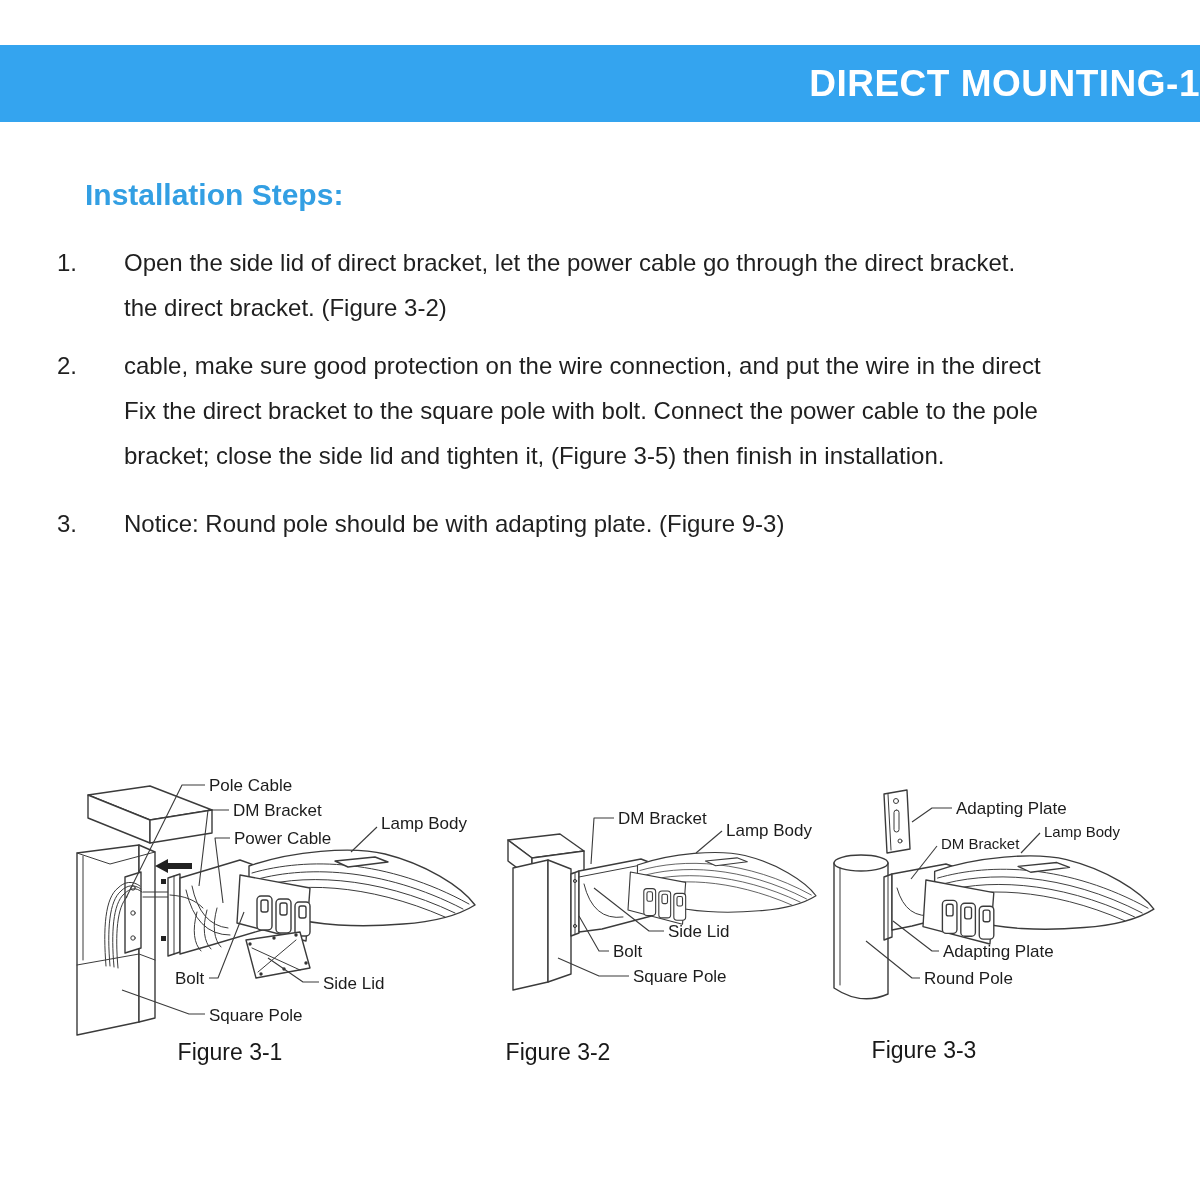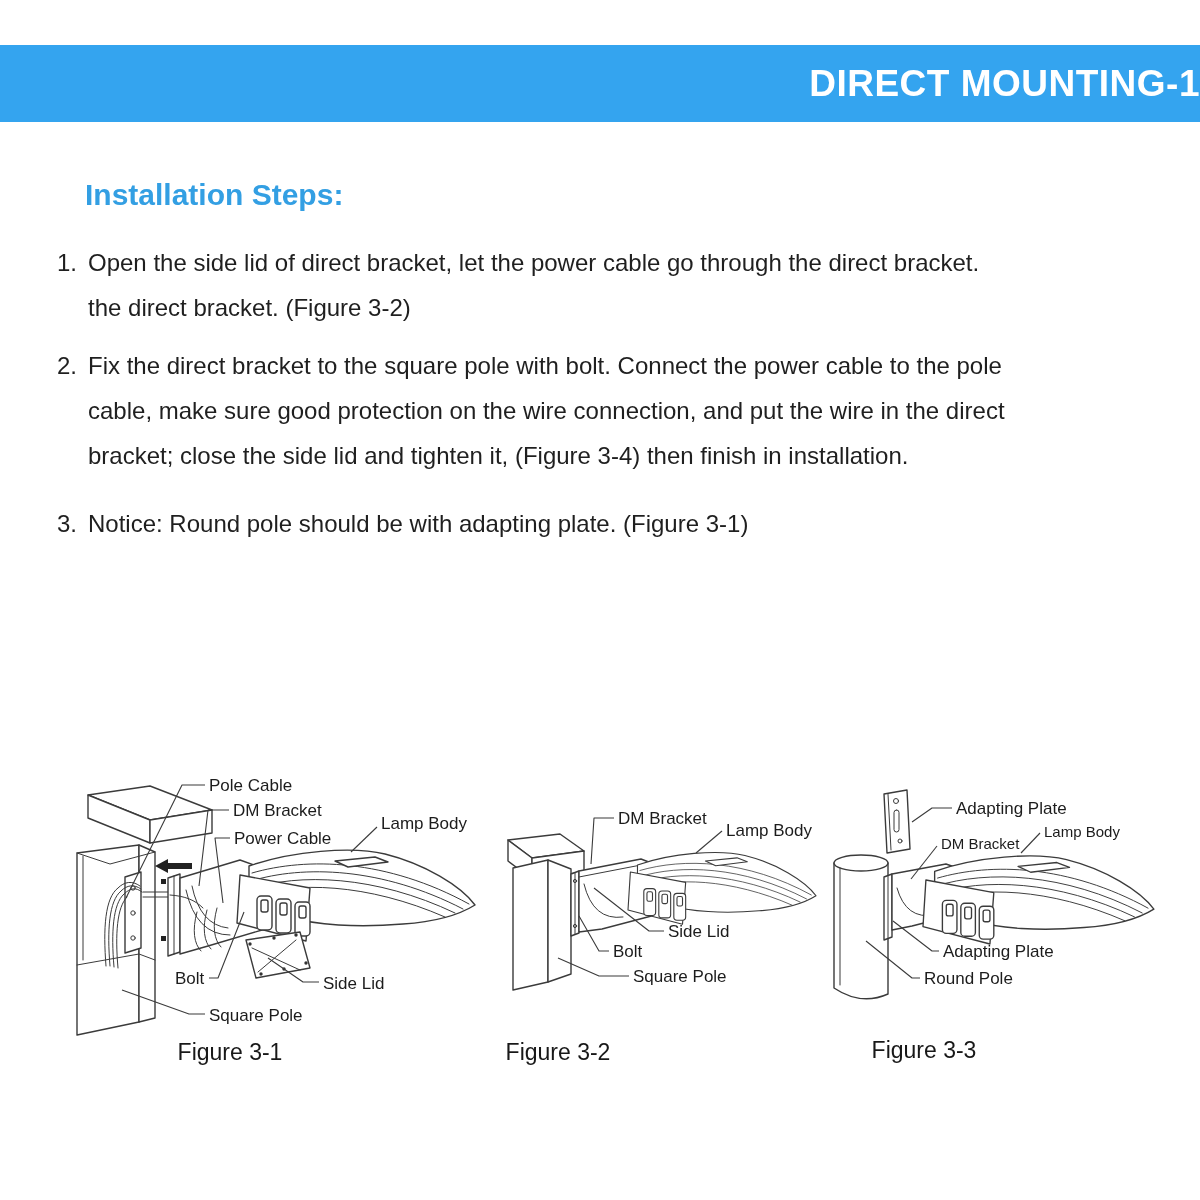--- a/index.html
+++ b/index.html
@@ -9,21 +9,21 @@
        background:#34a4ef;display:flex;align-items:center;justify-content:flex-end;}
   .header-bar h1{margin:0;font-size:37px;font-weight:bold;color:#ffffff;letter-spacing:.5px;}
   .section-heading{position:absolute;left:57px;top:178px;font-size:30px;font-weight:bold;
        color:#339fe3;margin-left:28px;}
   .steps{position:absolute;left:57px;top:240px;width:1095px;font-size:24px;line-height:45px;}
   .step{display:flex;}
   .step-a{margin-top:0;}
   .step-b{margin-top:13px;}
   .step-c{margin-top:23px;}
   .step-num{width:31px;flex:0 0 31px;}
-  .step-lines{flex:1;}
+  .step-lines{flex:1;margin-left:36px;}
   .diagram-layer{position:absolute;left:0;top:0;width:1200px;height:1200px;}
   svg text{font-family:"Liberation Sans",sans-serif;}
   .ln{fill:none;stroke:#3b3b3b;stroke-width:1.4;stroke-linejoin:round;stroke-linecap:round;}
   .thin{stroke-width:1;}
   .w{fill:#ffffff;stroke:#3b3b3b;stroke-width:1.4;stroke-linejoin:round;}
   .leader{fill:none;stroke:#3b3b3b;stroke-width:1.1;stroke-linejoin:round;}
   .dot{fill:#333;stroke:none;}
   .solid{fill:#222;stroke:none;}
   .lbl{font-size:17px;fill:#1c1c1c;}
   .lbl-sm{font-size:15px;fill:#1c1c1c;}
@@ -42,29 +42,29 @@
   <div class="step step-a">
     <div class="step-num">1.</div>
     <div class="step-lines">
       <div>Open the side lid of direct bracket, let the power cable go through the direct bracket.</div>
       <div>the direct bracket. (Figure 3-2)</div>
     </div>
   </div>
   <div class="step step-b">
     <div class="step-num">2.</div>
     <div class="step-lines">
+      <div>cable, make sure good protection on the wire connection, and put the wire in the direct</div>
       <div>Fix the direct bracket to the square pole with bolt. Connect the power cable to the pole</div>
-      <div>cable, make sure good protection on the wire connection, and put the wire in the direct</div>
-      <div>bracket; close the side lid and tighten it, (Figure 3-4) then finish in installation.</div>
+      <div>bracket; close the side lid and tighten it, (Figure 3-5) then finish in installation.</div>
     </div>
   </div>
   <div class="step step-c">
     <div class="step-num">3.</div>
     <div class="step-lines">
-      <div>Notice: Round pole should be with adapting plate. (Figure 3-1)</div>
+      <div>Notice: Round pole should be with adapting plate. (Figure 9-3)</div>
     </div>
   </div>
 </div>
 
 <svg class="diagram-layer" viewBox="0 0 1200 1200" width="1200" height="1200" xmlns="http://www.w3.org/2000/svg">
 
   <defs>
     <g id="lamp-shape">
       <path class="w" d="M12,24 C55,9 115,4 148,12 C188,22 224,44 238,63 C222,73 196,80 166,82 C120,86 78,83 52,75 C28,68 12,56 12,40 Z"></path>
       <path class="ln thin" d="M15,31 C70,15 150,17 232,62"></path>

